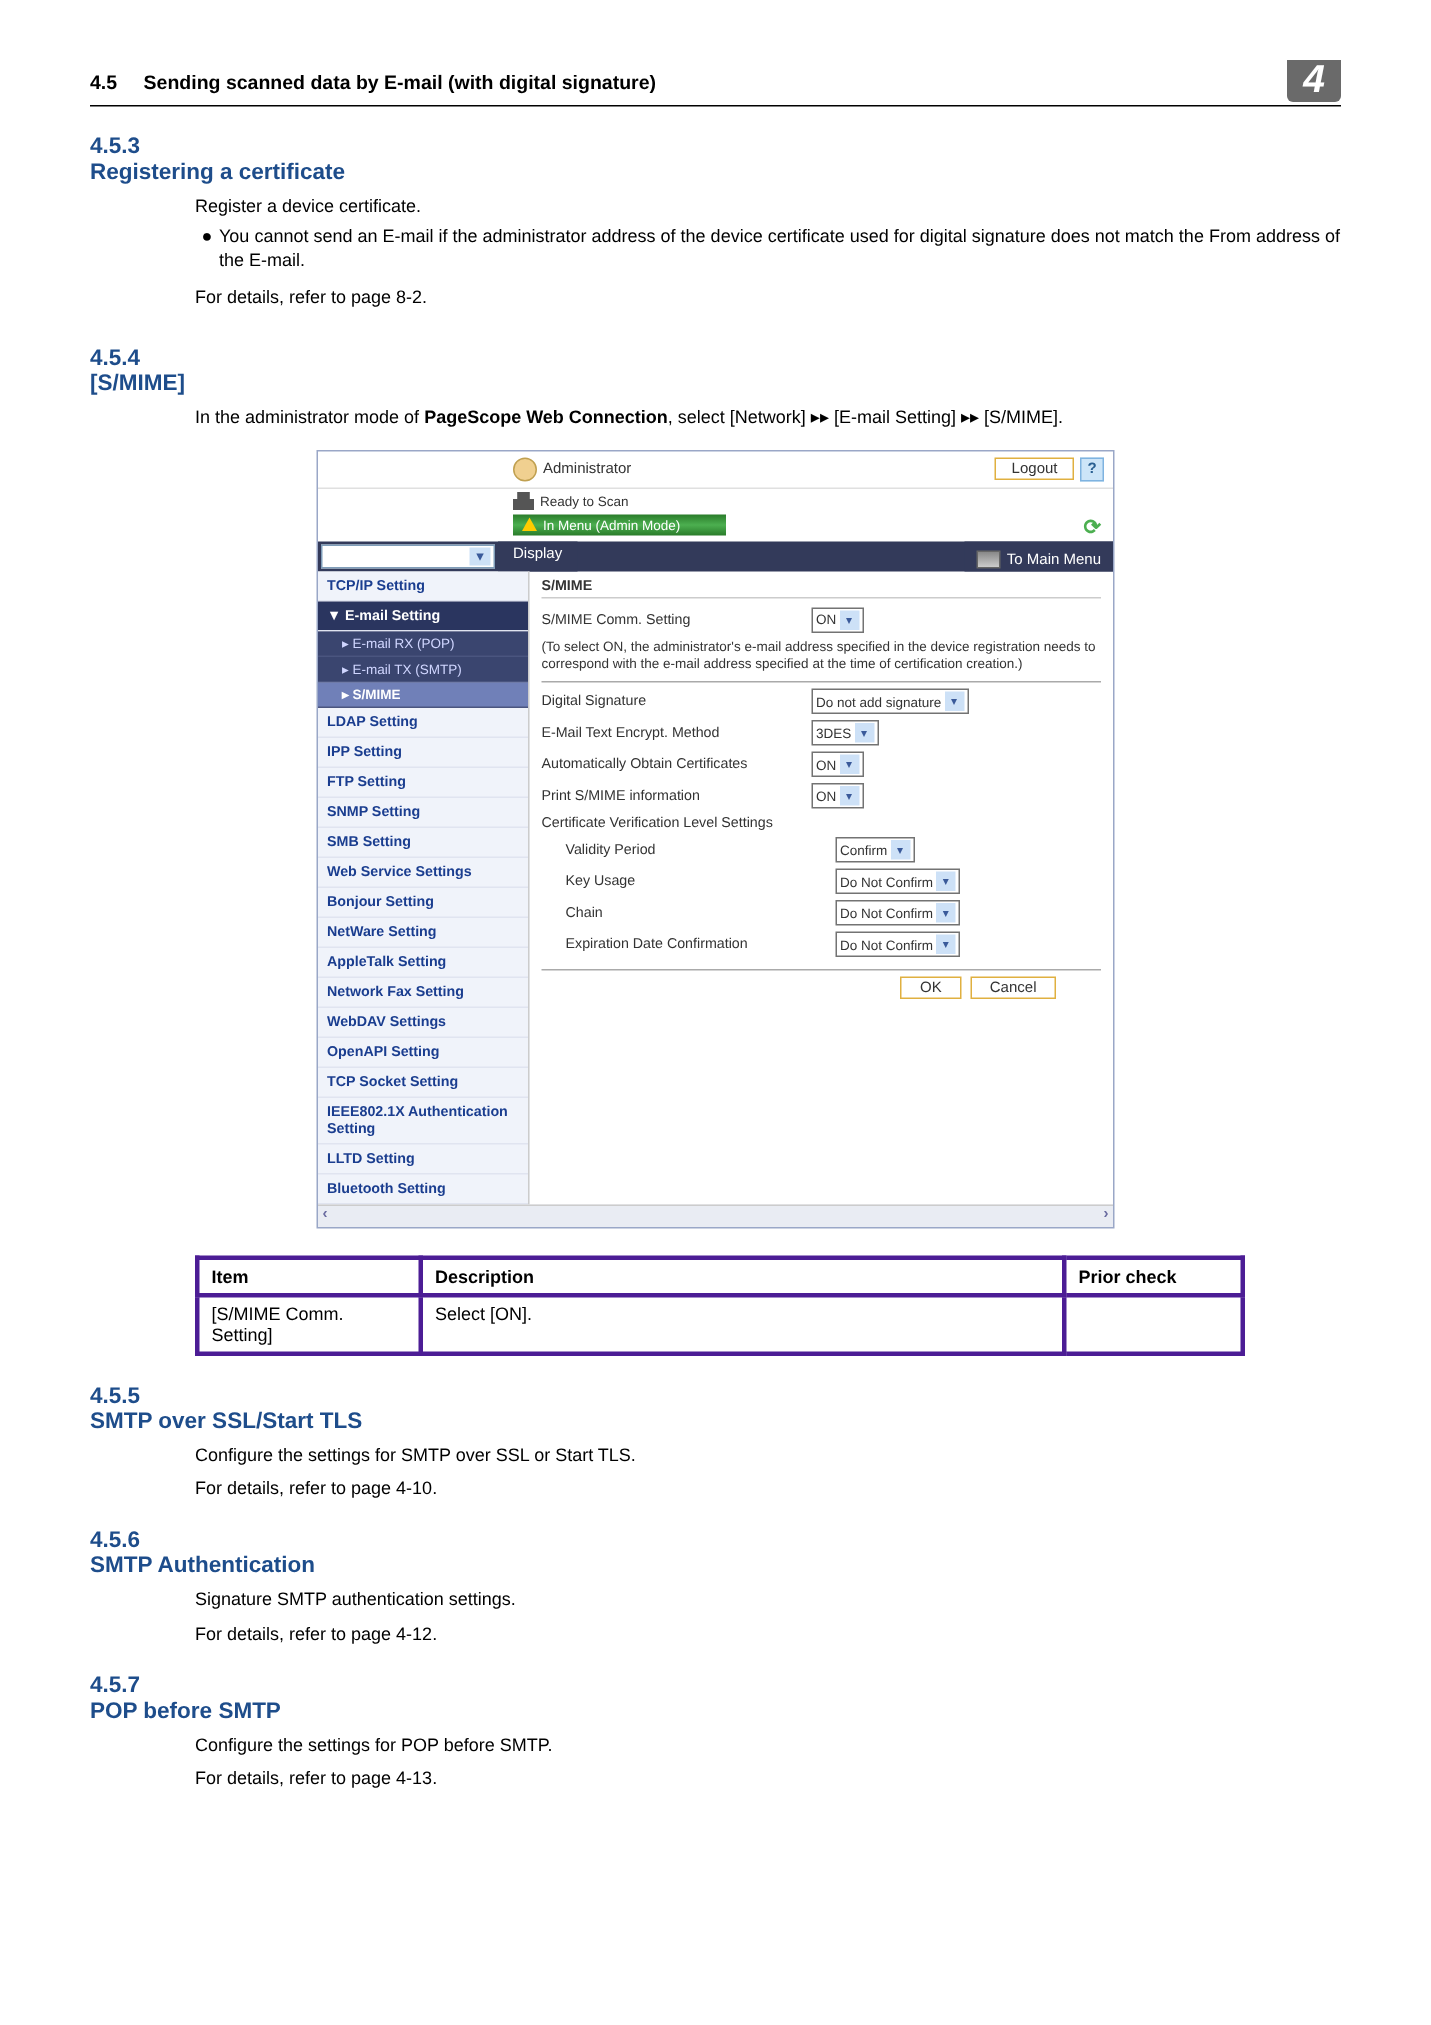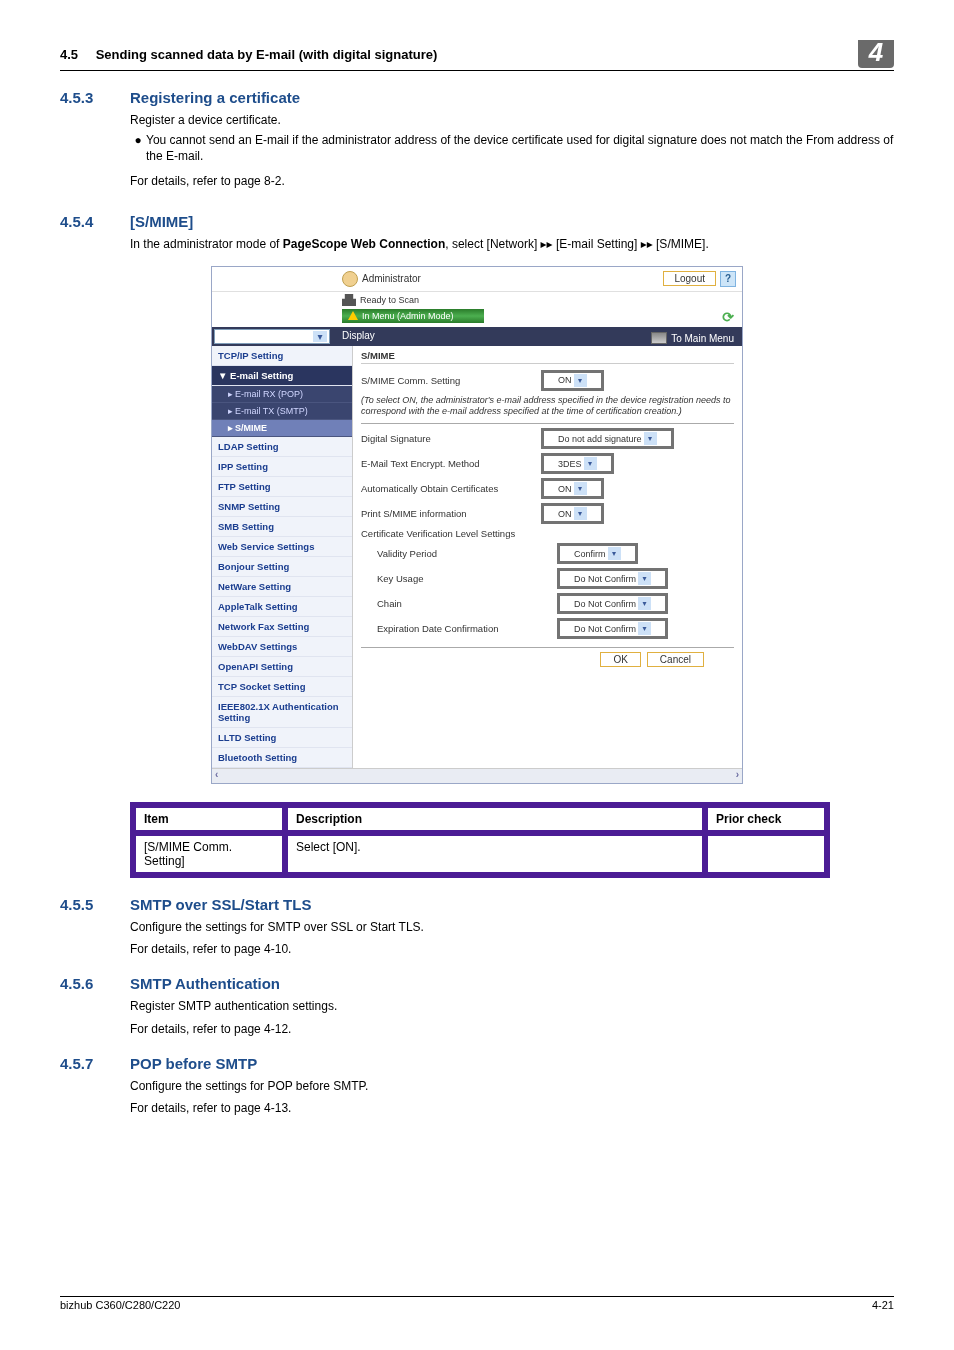--- a/index.html
+++ b/index.html
@@ -36,20 +36,21 @@
     height: 26px;
     text-align: center;
     line-height: 20px;
     border-radius: 0 0 4px 4px;
     padding-top: 2px;
   }
   .sec-row {
     display: flex;
     margin-top: 18px;
     margin-bottom: 6px;
+    flex-direction: column;
   }
   .sec-num {
     font-weight: bold;
     font-size: 15px;
     color: #1e4d8b;
     width: 70px;
     flex-shrink: 0;
   }
   .sec-title {
     font-weight: bold;
@@ -232,44 +233,43 @@
     margin-bottom: 4px;
   }
   .frow {
     display: flex;
     align-items: center;
     padding: 2px 0;
   }
   .flbl { width: 180px; }
   .flbl.indent { padding-left: 16px; }
   .fsel {
-    border: 3px solid #737373;
+    border: 1px solid #737373;
     background: #fff;
-    padding: 0 14px;
+    padding: 0 2px;
     font-size: 9px;
     display: inline-flex;
     align-items: center;
     height: 15px;
   }
   .fsel .dd2 {
     background: #cde1f7;
     width: 13px;
     text-align: center;
     margin-left: 2px;
     color: #3a5a9a;
     font-size: 8px;
     height: 13px;
     line-height: 13px;
   }
   .note9 {
     font-size: 9px;
     color: #333;
     margin: 2px 0 6px 0;
     line-height: 1.25;
-    font-style: italic;
   }
   .btnrow {
     display: flex;
     gap: 6px;
     justify-content: flex-end;
     padding-right: 30px;
   }
   .wbtn {
     border: 1px solid #e0b040;
     background: #fff;
@@ -297,21 +297,21 @@
     font-weight: bold;
   }
   
   table.itemtbl {
     width: 700px;
     margin: 0 0 12px 70px;
     border-collapse: collapse;
     font-size: 12px;
   }
   .itemtbl th, .itemtbl td {
-    border: 6px solid #4c1d95;
+    border: 3px solid #4c1d95;
     padding: 4px 8px;
     vertical-align: top;
     text-align: left;
   }
   .itemtbl th { font-weight: bold; }
   .col-item { width: 130px; }
   .col-prior { width: 100px; }
   .footer {
     display: flex;
     border-top: 1px solid #000;
@@ -506,21 +506,21 @@
   <div class="sec-num">4.5.5</div>
   <div class="sec-title">SMTP over SSL/Start TLS</div>
 </div>
 <div class="body-indent">Configure the settings for SMTP over SSL or Start TLS.</div>
 <div class="body-indent" style="margin-top:6px">For details, refer to page 4-10.</div>
 
 <div class="sec-row">
   <div class="sec-num">4.5.6</div>
   <div class="sec-title">SMTP Authentication</div>
 </div>
-<div class="body-indent">Register SMTP authentication settings.</div>
+<div class="body-indent">Signature SMTP authentication settings.</div>
 <div class="body-indent" style="margin-top:6px">For details, refer to page 4-12.</div>
 
 <div class="sec-row">
   <div class="sec-num">4.5.7</div>
   <div class="sec-title">POP before SMTP</div>
 </div>
 <div class="body-indent">Configure the settings for POP before SMTP.</div>
 <div class="body-indent" style="margin-top:6px">For details, refer to page 4-13.</div>
 
 <div class="footer">

